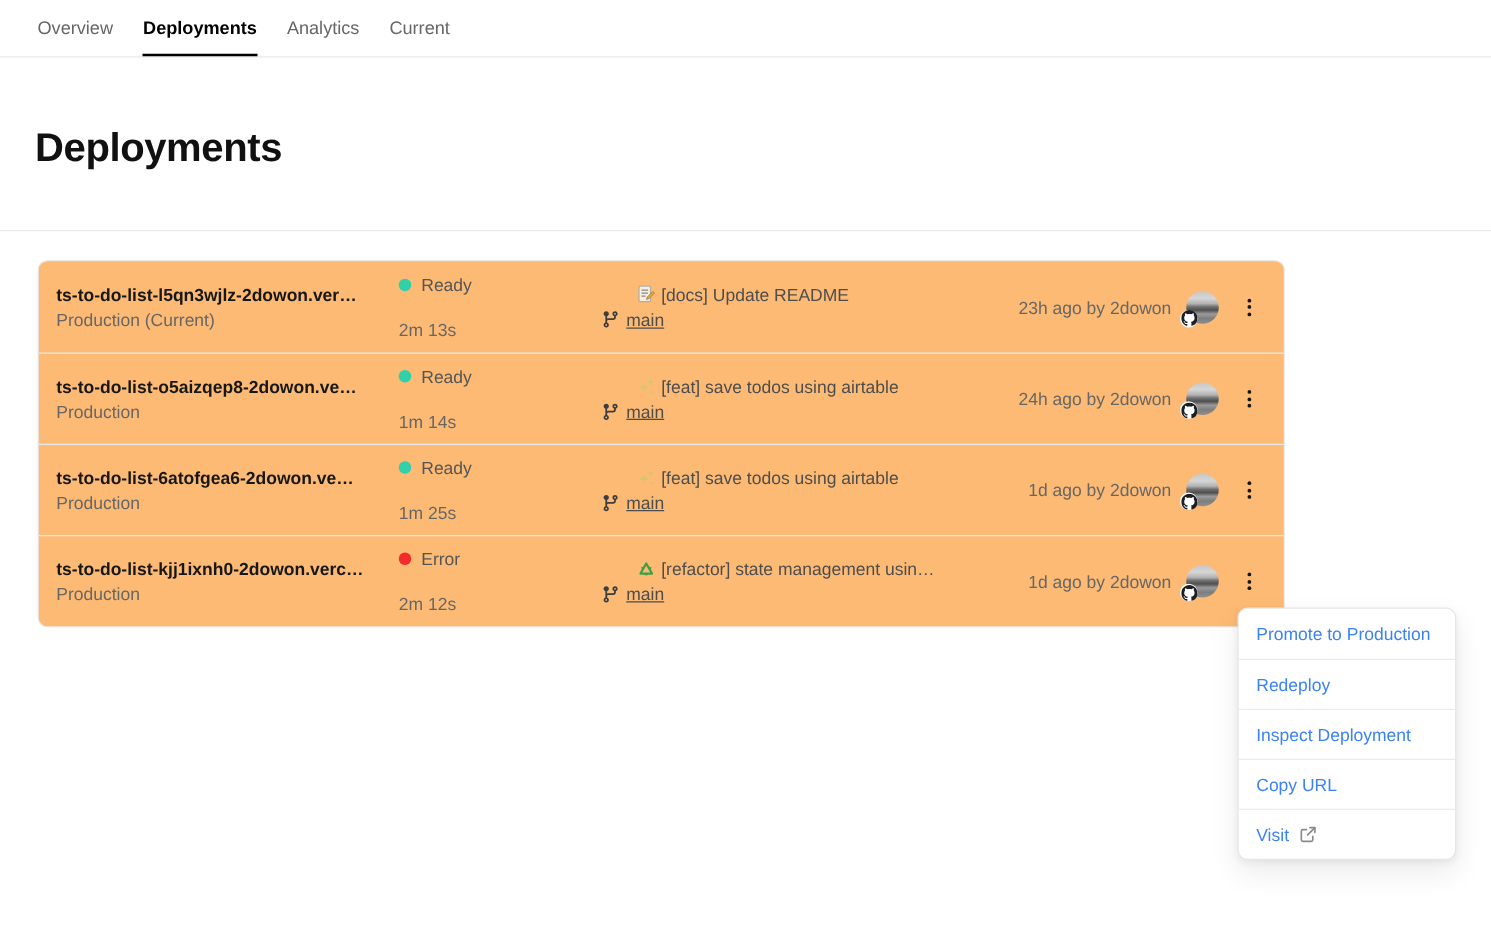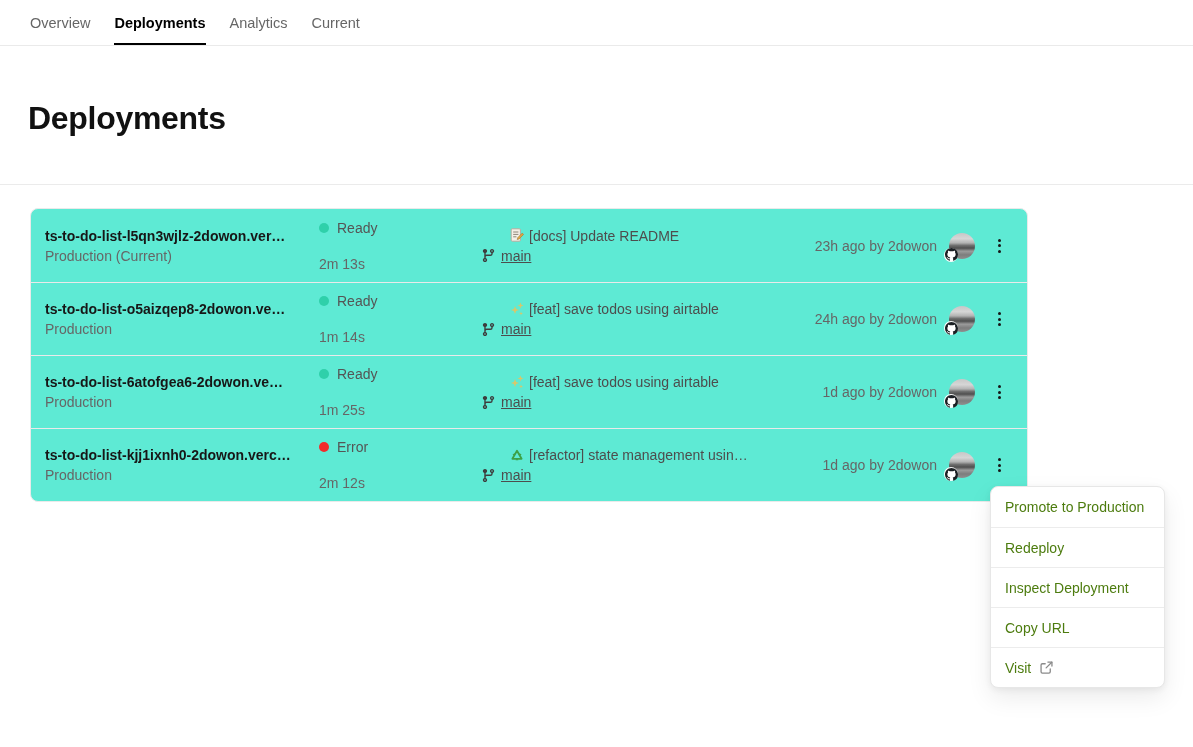--- a/index.html
+++ b/index.html
@@ -51,21 +51,21 @@
     border-top: 1px solid #ebebeb;
     width: 100%;
   }
 
   
   .deploy-card {
     margin: 23px 0 0 30px;
     width: 998px;
     border: 1px solid #eaeaea;
     border-radius: 8px;
-    background: #5eead4;
+    background: #fdba74;
   }
   .row {
     height: 73px;
     display: flex;
     align-items: center;
     padding: 0 16px 0 14px;
     cursor: pointer;
   }
   .row + .row { border-top: 1px solid #eaeaea; }
 
@@ -141,21 +141,21 @@
     border: 1px solid #e7e7e7;
     border-radius: 8px;
     box-shadow: 0 2px 6px rgba(0,0,0,0.06), 0 10px 24px rgba(0,0,0,0.08);
     overflow: hidden;
     z-index: 10;
   }
   .menu-item {
     height: 40px;
     display: flex; align-items: center;
     padding: 0 14px;
-    font-size: 14px; color: #4d7c0f;
+    font-size: 14px; color: #3b82f6;
     cursor: pointer;
     gap: 8px;
   }
   .menu-item + .menu-item { border-top: 1px solid #ececec; }
   .menu-item .ext-icon { display: inline-flex; width: 15px; height: 15px; color: #8a8a8a; }
 
   svg { display: block; }
 </style>
 </head>
 <body>

